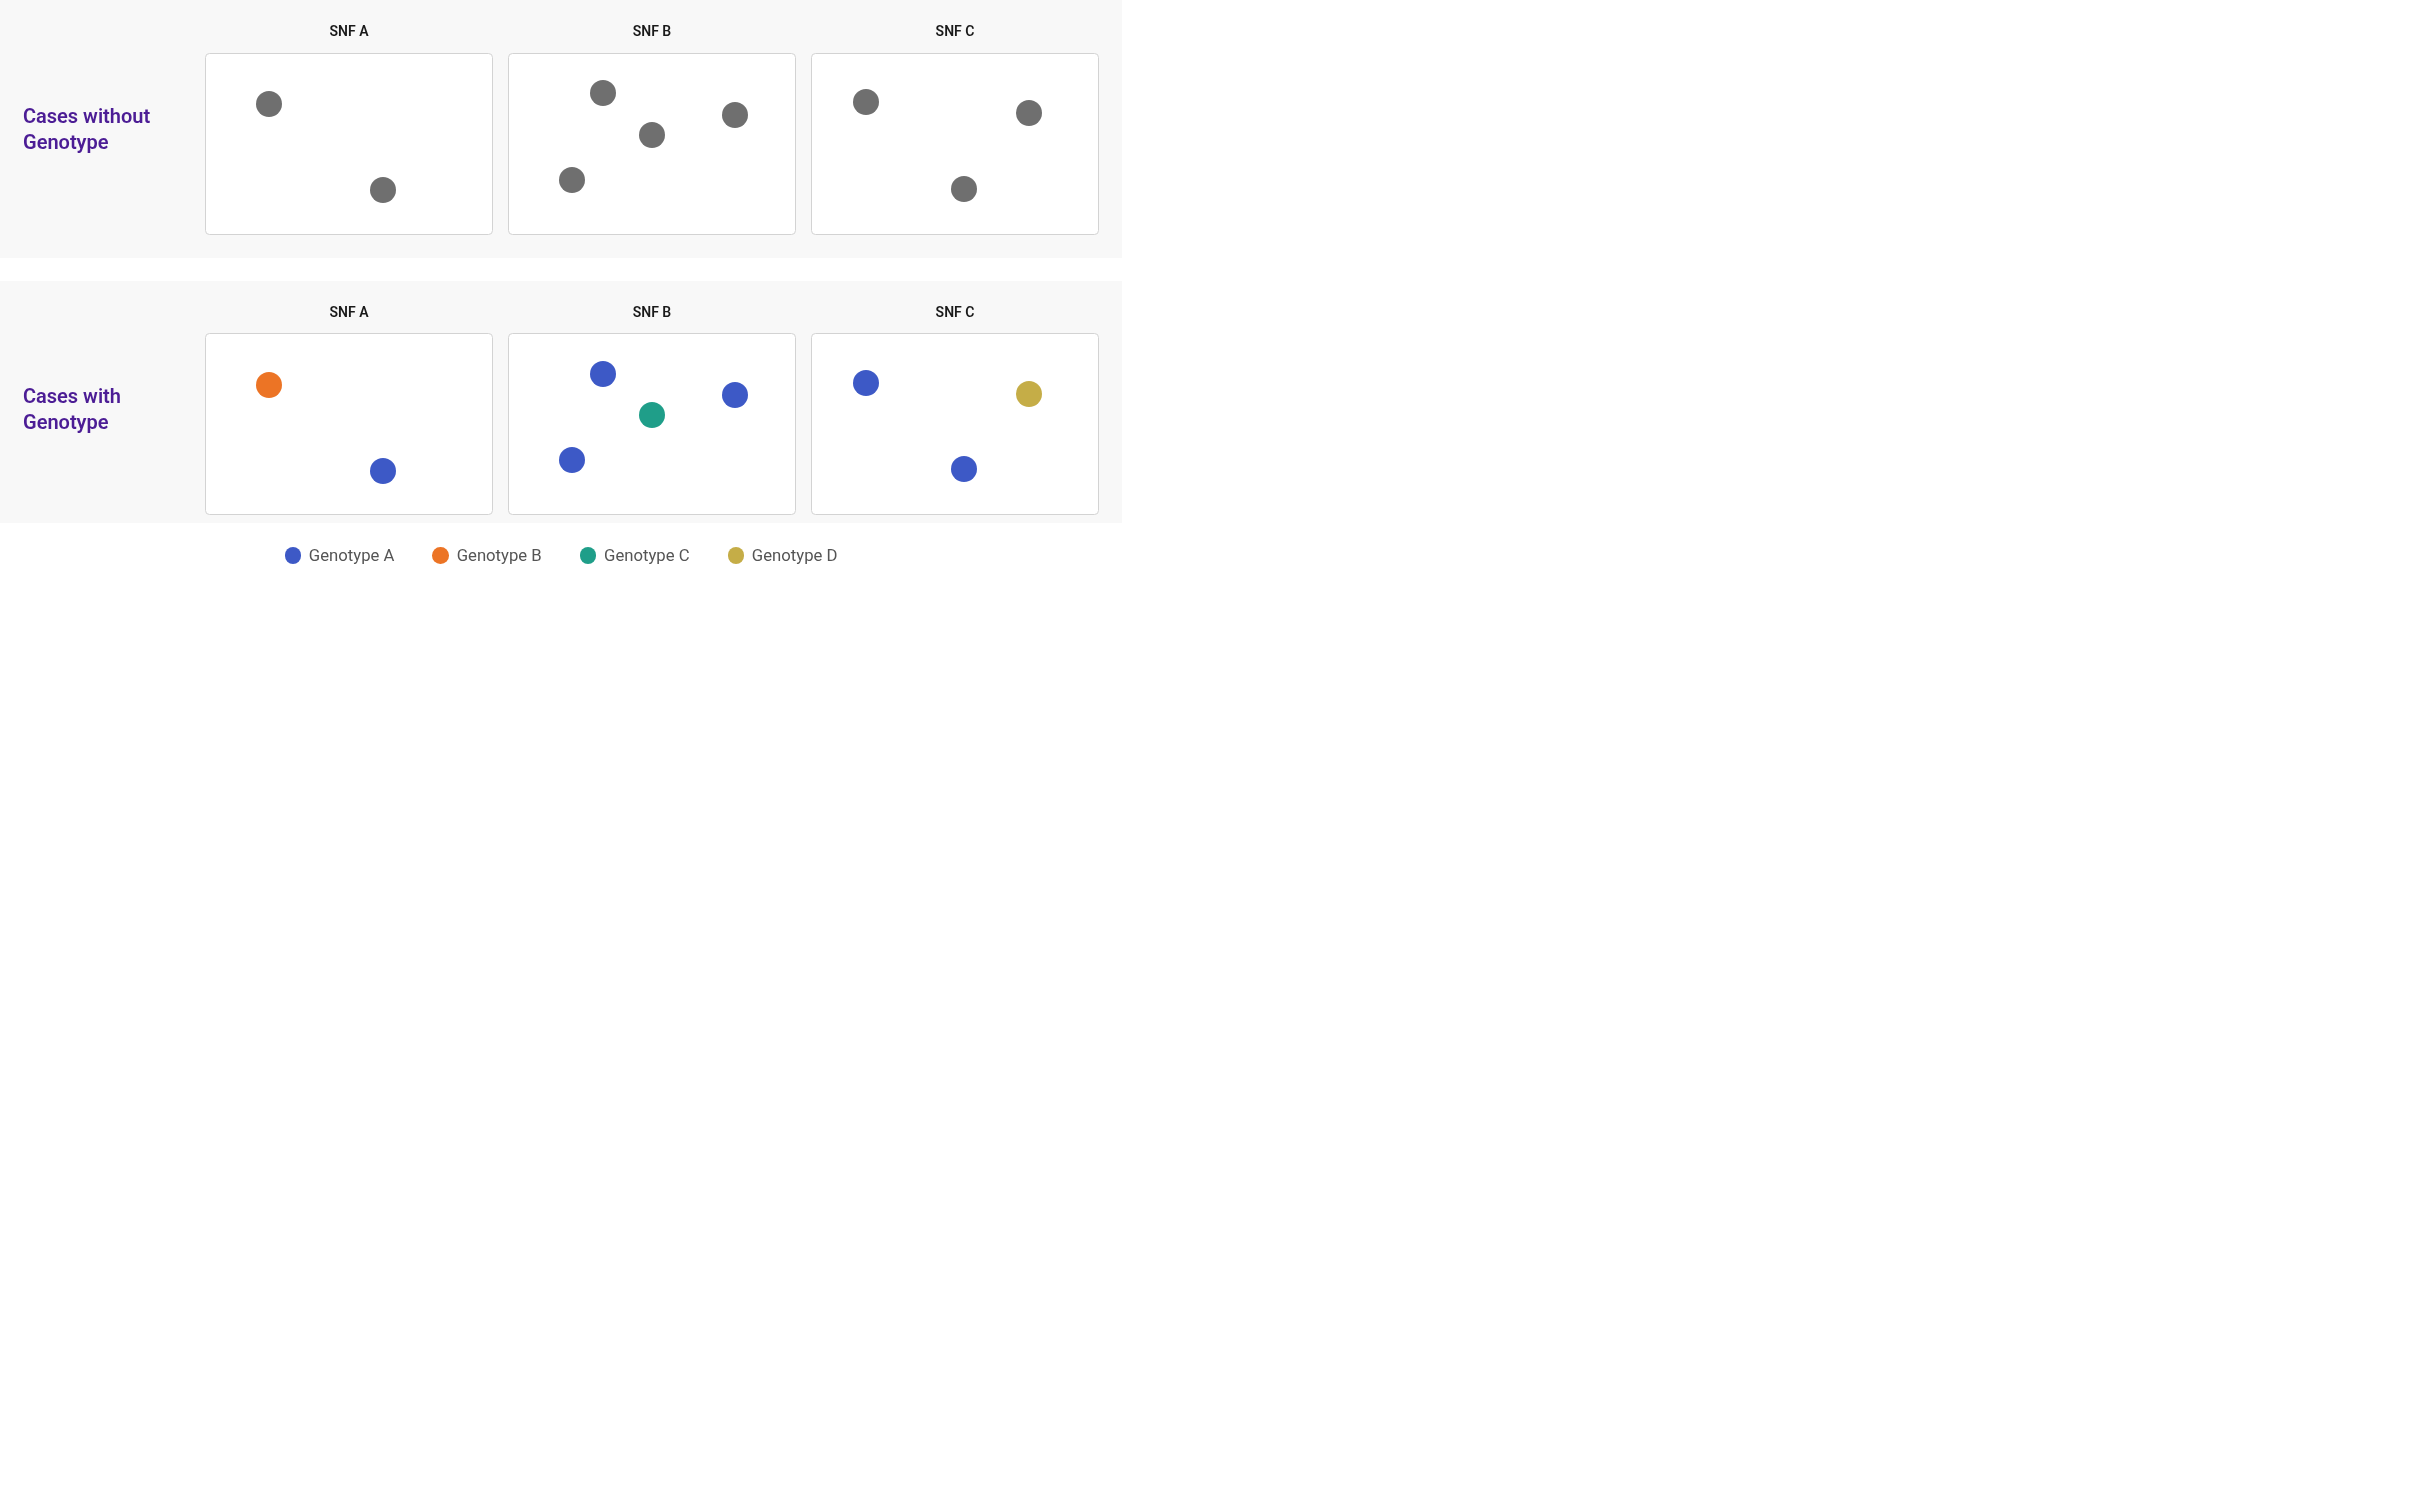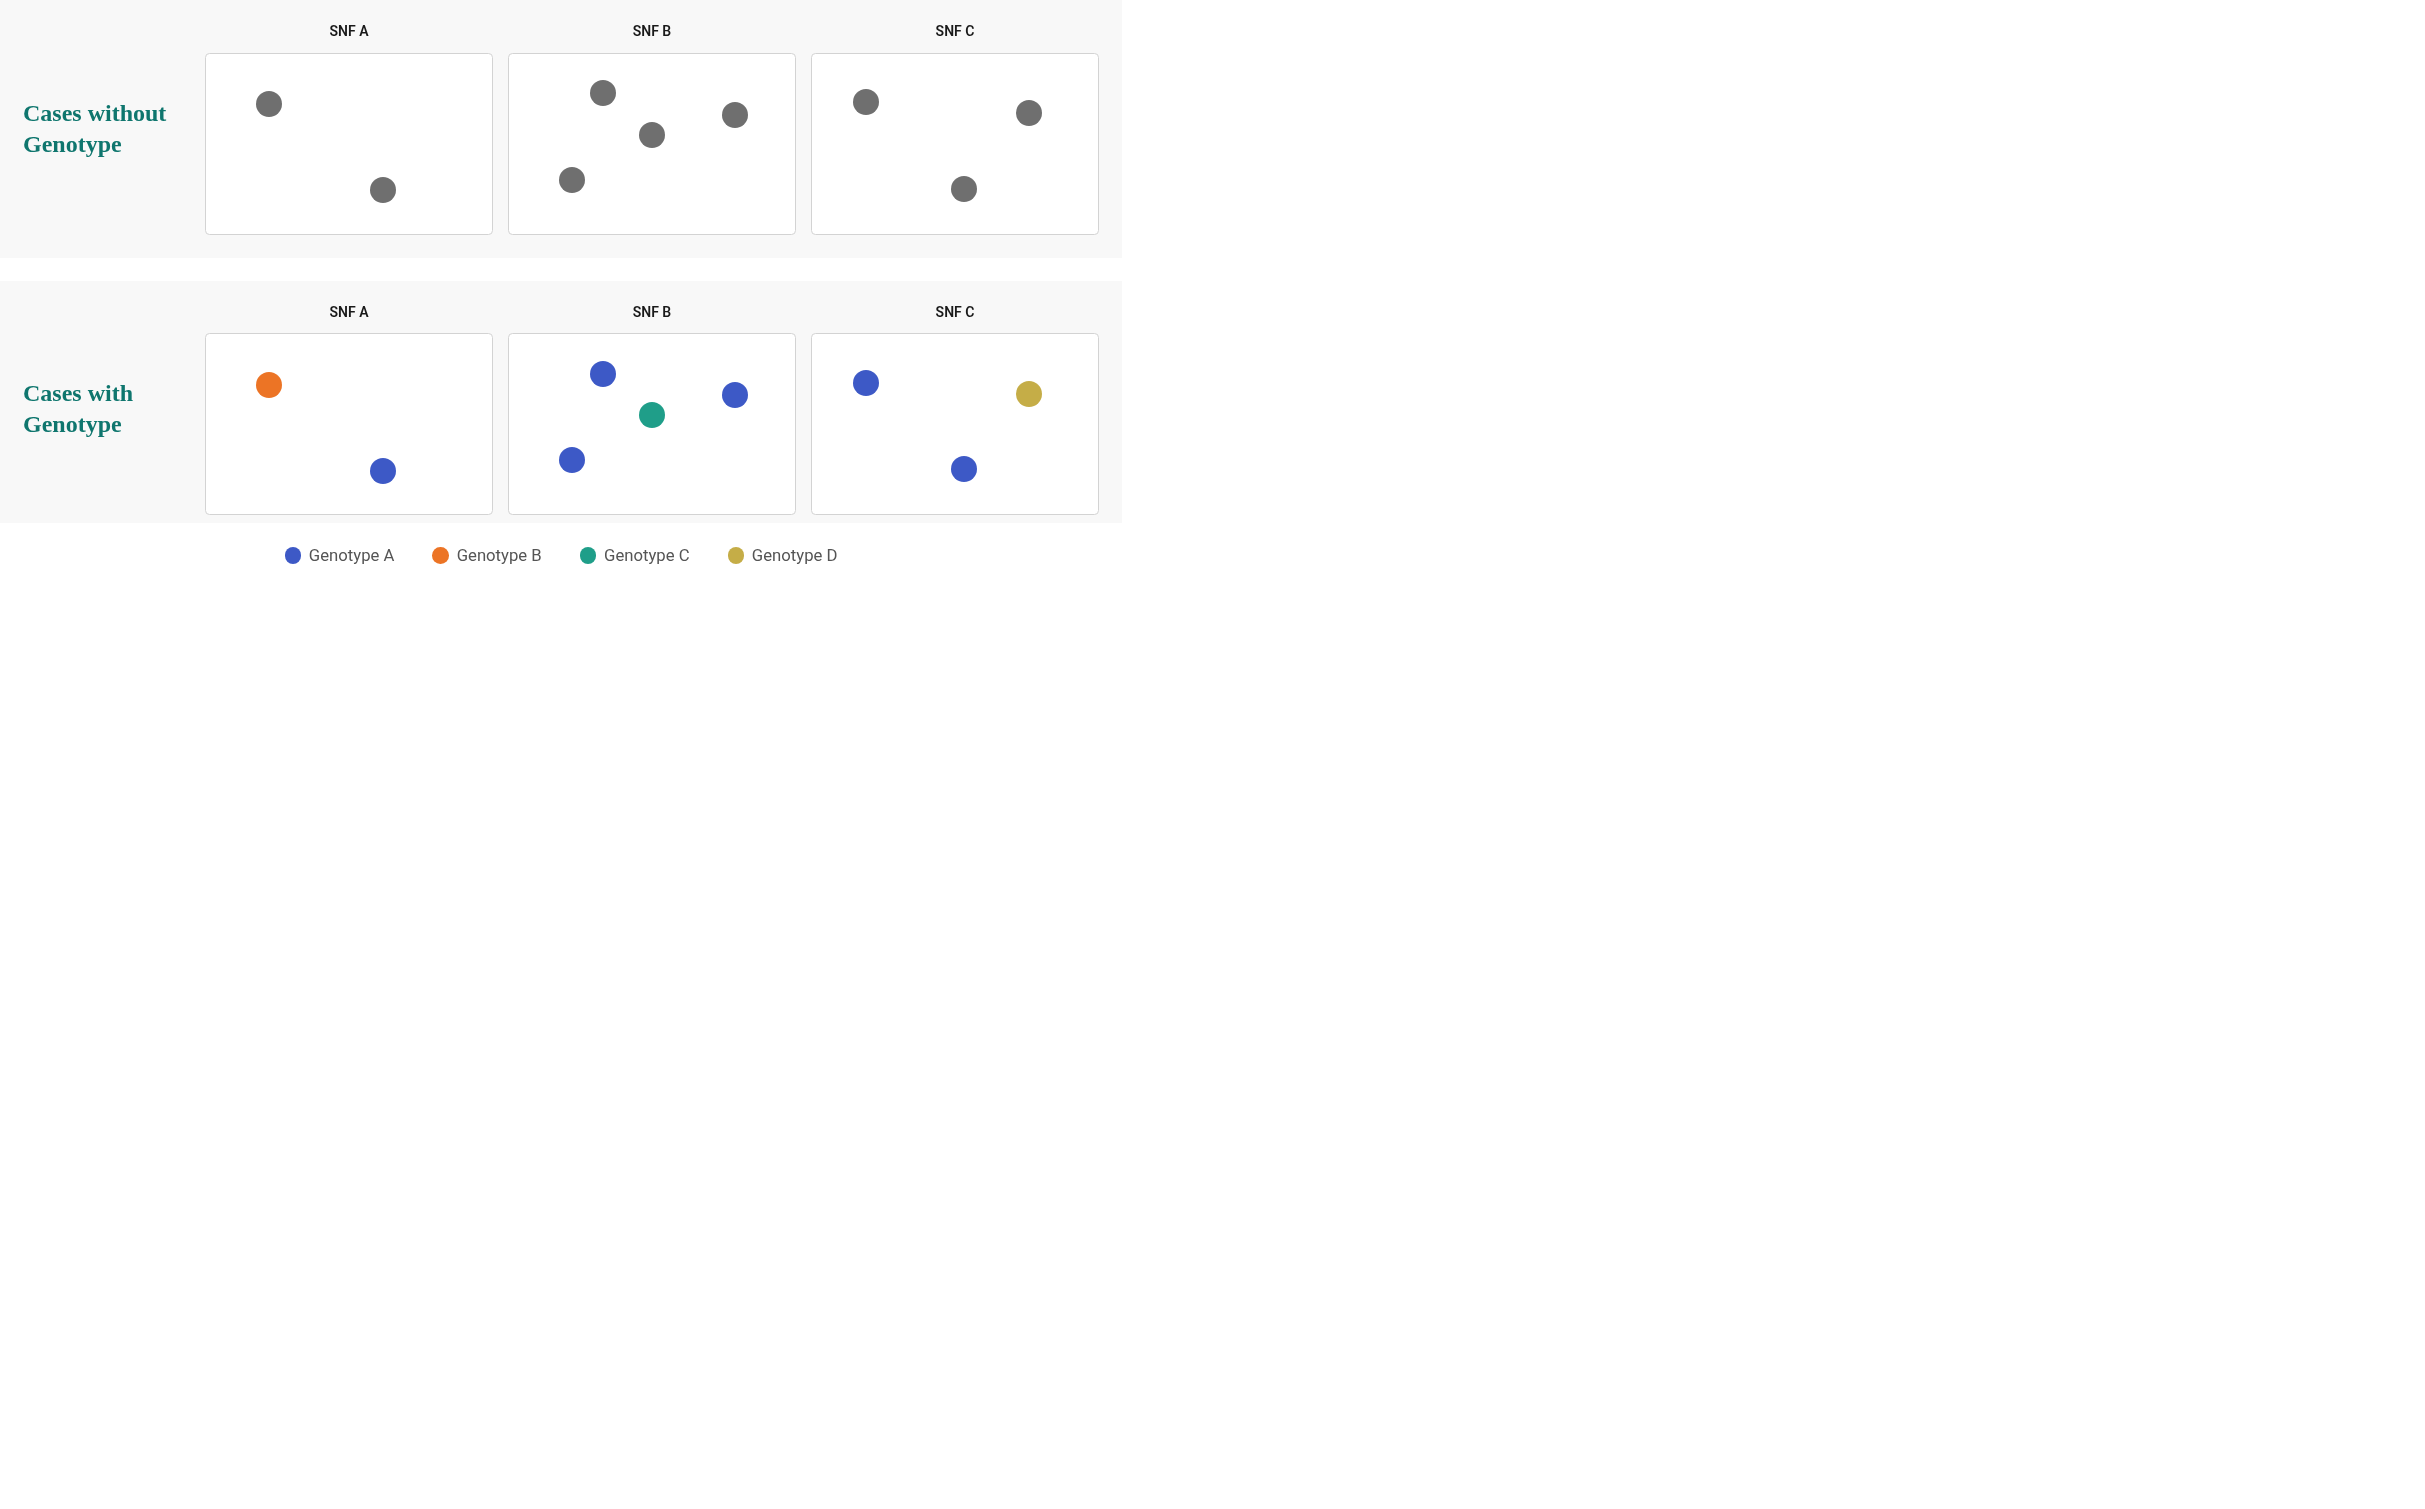--- a/index.html
+++ b/index.html
@@ -17,26 +17,25 @@
   }
   .section.with-genotype {
     padding-bottom: 7.6px;
   }
   .gap {
     height: 23px;
     background: #ffffff;
   }
   .row-label {
     width: 182px;
-    font-size: 24px;
+    font-size: 20px;
     font-weight: 600;
-    color: #0f766e;
+    color: #4c1d95;
     line-height: 1.3;
     padding-right: 15px;
-    font-family: Liberation Serif, serif;
   }
   .panels {
     flex: 1;
     display: flex;
     gap: 15px;
   }
   .panel-group {
     flex: 1;
     display: flex;
     flex-direction: column;

